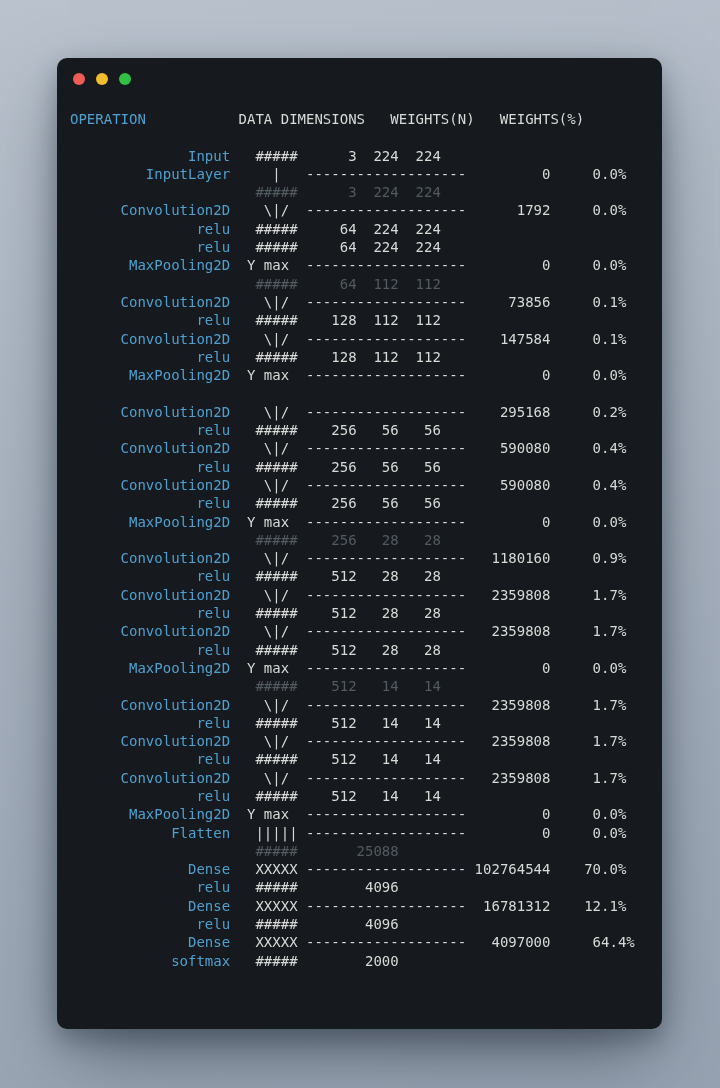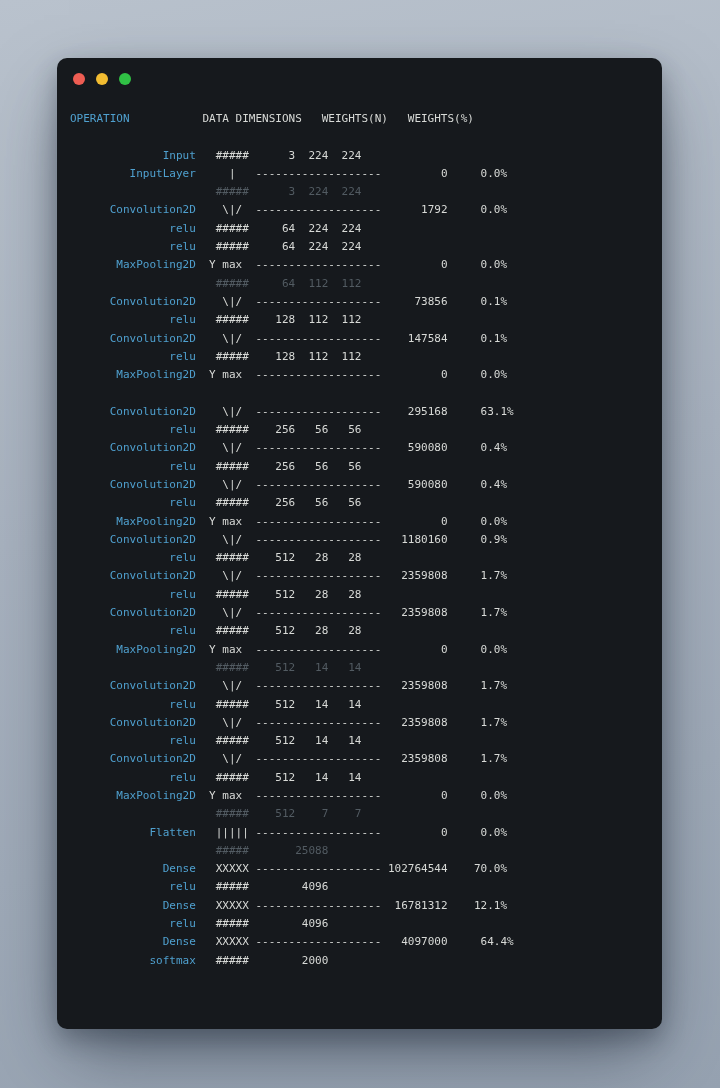--- a/index.html
+++ b/index.html
@@ -37,21 +37,21 @@
     border:none;display:block;padding:0;cursor:default;
   }
   .tl-close{background:var(--tl-red);}
   .tl-min{background:var(--tl-yellow);}
   .tl-zoom{background:var(--tl-green);}
   .term-body{
     padding:16px 14px 20px 13px;
   }
   .line{
     white-space:pre;
-    font-size:11px;
+    font-size:14px;
     line-height:18.3px;
     color:var(--fg);
     letter-spacing:0;
   }
   .line .op{color:var(--accent);}
   .line.dim, .line.dim .op{color:var(--dim);}
   .line.hdr .op{color:var(--accent);}
 </style>
 </head>
 <body>
@@ -72,43 +72,43 @@
       <div class="line"><span class="op">               relu</span><span class="body">   #####     64  224  224                      </span></div>
       <div class="line"><span class="op">               relu</span><span class="body">   #####     64  224  224                      </span></div>
       <div class="line"><span class="op">       MaxPooling2D</span><span class="body">  Y max  -------------------         0     0.0%</span></div>
       <div class="line dim"><span class="op">                   </span><span class="body">   #####     64  112  112                      </span></div>
       <div class="line"><span class="op">      Convolution2D</span><span class="body">    \|/  -------------------     73856     0.1%</span></div>
       <div class="line"><span class="op">               relu</span><span class="body">   #####    128  112  112                      </span></div>
       <div class="line"><span class="op">      Convolution2D</span><span class="body">    \|/  -------------------    147584     0.1%</span></div>
       <div class="line"><span class="op">               relu</span><span class="body">   #####    128  112  112                      </span></div>
       <div class="line"><span class="op">       MaxPooling2D</span><span class="body">  Y max  -------------------         0     0.0%</span></div>
       <div class="line dim"><span class="op">                   </span></div>
-      <div class="line"><span class="op">      Convolution2D</span><span class="body">    \|/  -------------------    295168     63.1%</span></div>
+      <div class="line"><span class="op">      Convolution2D</span><span class="body">    \|/  -------------------    295168     0.2%</span></div>
       <div class="line"><span class="op">               relu</span><span class="body">   #####    256   56   56                      </span></div>
       <div class="line"><span class="op">      Convolution2D</span><span class="body">    \|/  -------------------    590080     0.4%</span></div>
       <div class="line"><span class="op">               relu</span><span class="body">   #####    256   56   56                      </span></div>
       <div class="line"><span class="op">      Convolution2D</span><span class="body">    \|/  -------------------    590080     0.4%</span></div>
       <div class="line"><span class="op">               relu</span><span class="body">   #####    256   56   56                      </span></div>
       <div class="line"><span class="op">       MaxPooling2D</span><span class="body">  Y max  -------------------         0     0.0%</span></div>
+      <div class="line dim"><span class="op">                   </span><span class="body">   #####    256   28   28                      </span></div>
       <div class="line"><span class="op">      Convolution2D</span><span class="body">    \|/  -------------------   1180160     0.9%</span></div>
       <div class="line"><span class="op">               relu</span><span class="body">   #####    512   28   28                      </span></div>
       <div class="line"><span class="op">      Convolution2D</span><span class="body">    \|/  -------------------   2359808     1.7%</span></div>
       <div class="line"><span class="op">               relu</span><span class="body">   #####    512   28   28                      </span></div>
       <div class="line"><span class="op">      Convolution2D</span><span class="body">    \|/  -------------------   2359808     1.7%</span></div>
       <div class="line"><span class="op">               relu</span><span class="body">   #####    512   28   28                      </span></div>
       <div class="line"><span class="op">       MaxPooling2D</span><span class="body">  Y max  -------------------         0     0.0%</span></div>
       <div class="line dim"><span class="op">                   </span><span class="body">   #####    512   14   14                      </span></div>
       <div class="line"><span class="op">      Convolution2D</span><span class="body">    \|/  -------------------   2359808     1.7%</span></div>
       <div class="line"><span class="op">               relu</span><span class="body">   #####    512   14   14                      </span></div>
       <div class="line"><span class="op">      Convolution2D</span><span class="body">    \|/  -------------------   2359808     1.7%</span></div>
       <div class="line"><span class="op">               relu</span><span class="body">   #####    512   14   14                      </span></div>
       <div class="line"><span class="op">      Convolution2D</span><span class="body">    \|/  -------------------   2359808     1.7%</span></div>
       <div class="line"><span class="op">               relu</span><span class="body">   #####    512   14   14                      </span></div>
       <div class="line"><span class="op">       MaxPooling2D</span><span class="body">  Y max  -------------------         0     0.0%</span></div>
-      <div class="line dim"><span class="op">                   </span><span class="body">   #####    512    7    7                      </span></div>
       <div class="line"><span class="op">            Flatten</span><span class="body">   ||||| -------------------         0     0.0%</span></div>
       <div class="line dim"><span class="op">                   </span><span class="body">   #####       25088                           </span></div>
       <div class="line"><span class="op">              Dense</span><span class="body">   XXXXX ------------------- 102764544    70.0%</span></div>
       <div class="line"><span class="op">               relu</span><span class="body">   #####        4096                           </span></div>
       <div class="line"><span class="op">              Dense</span><span class="body">   XXXXX -------------------  16781312    12.1%</span></div>
       <div class="line"><span class="op">               relu</span><span class="body">   #####        4096                           </span></div>
       <div class="line"><span class="op">              Dense</span><span class="body">   XXXXX -------------------   4097000     64.4%</span></div>
       <div class="line"><span class="op">            softmax</span><span class="body">   #####        2000                           </span></div>
     </div>
 </div>

